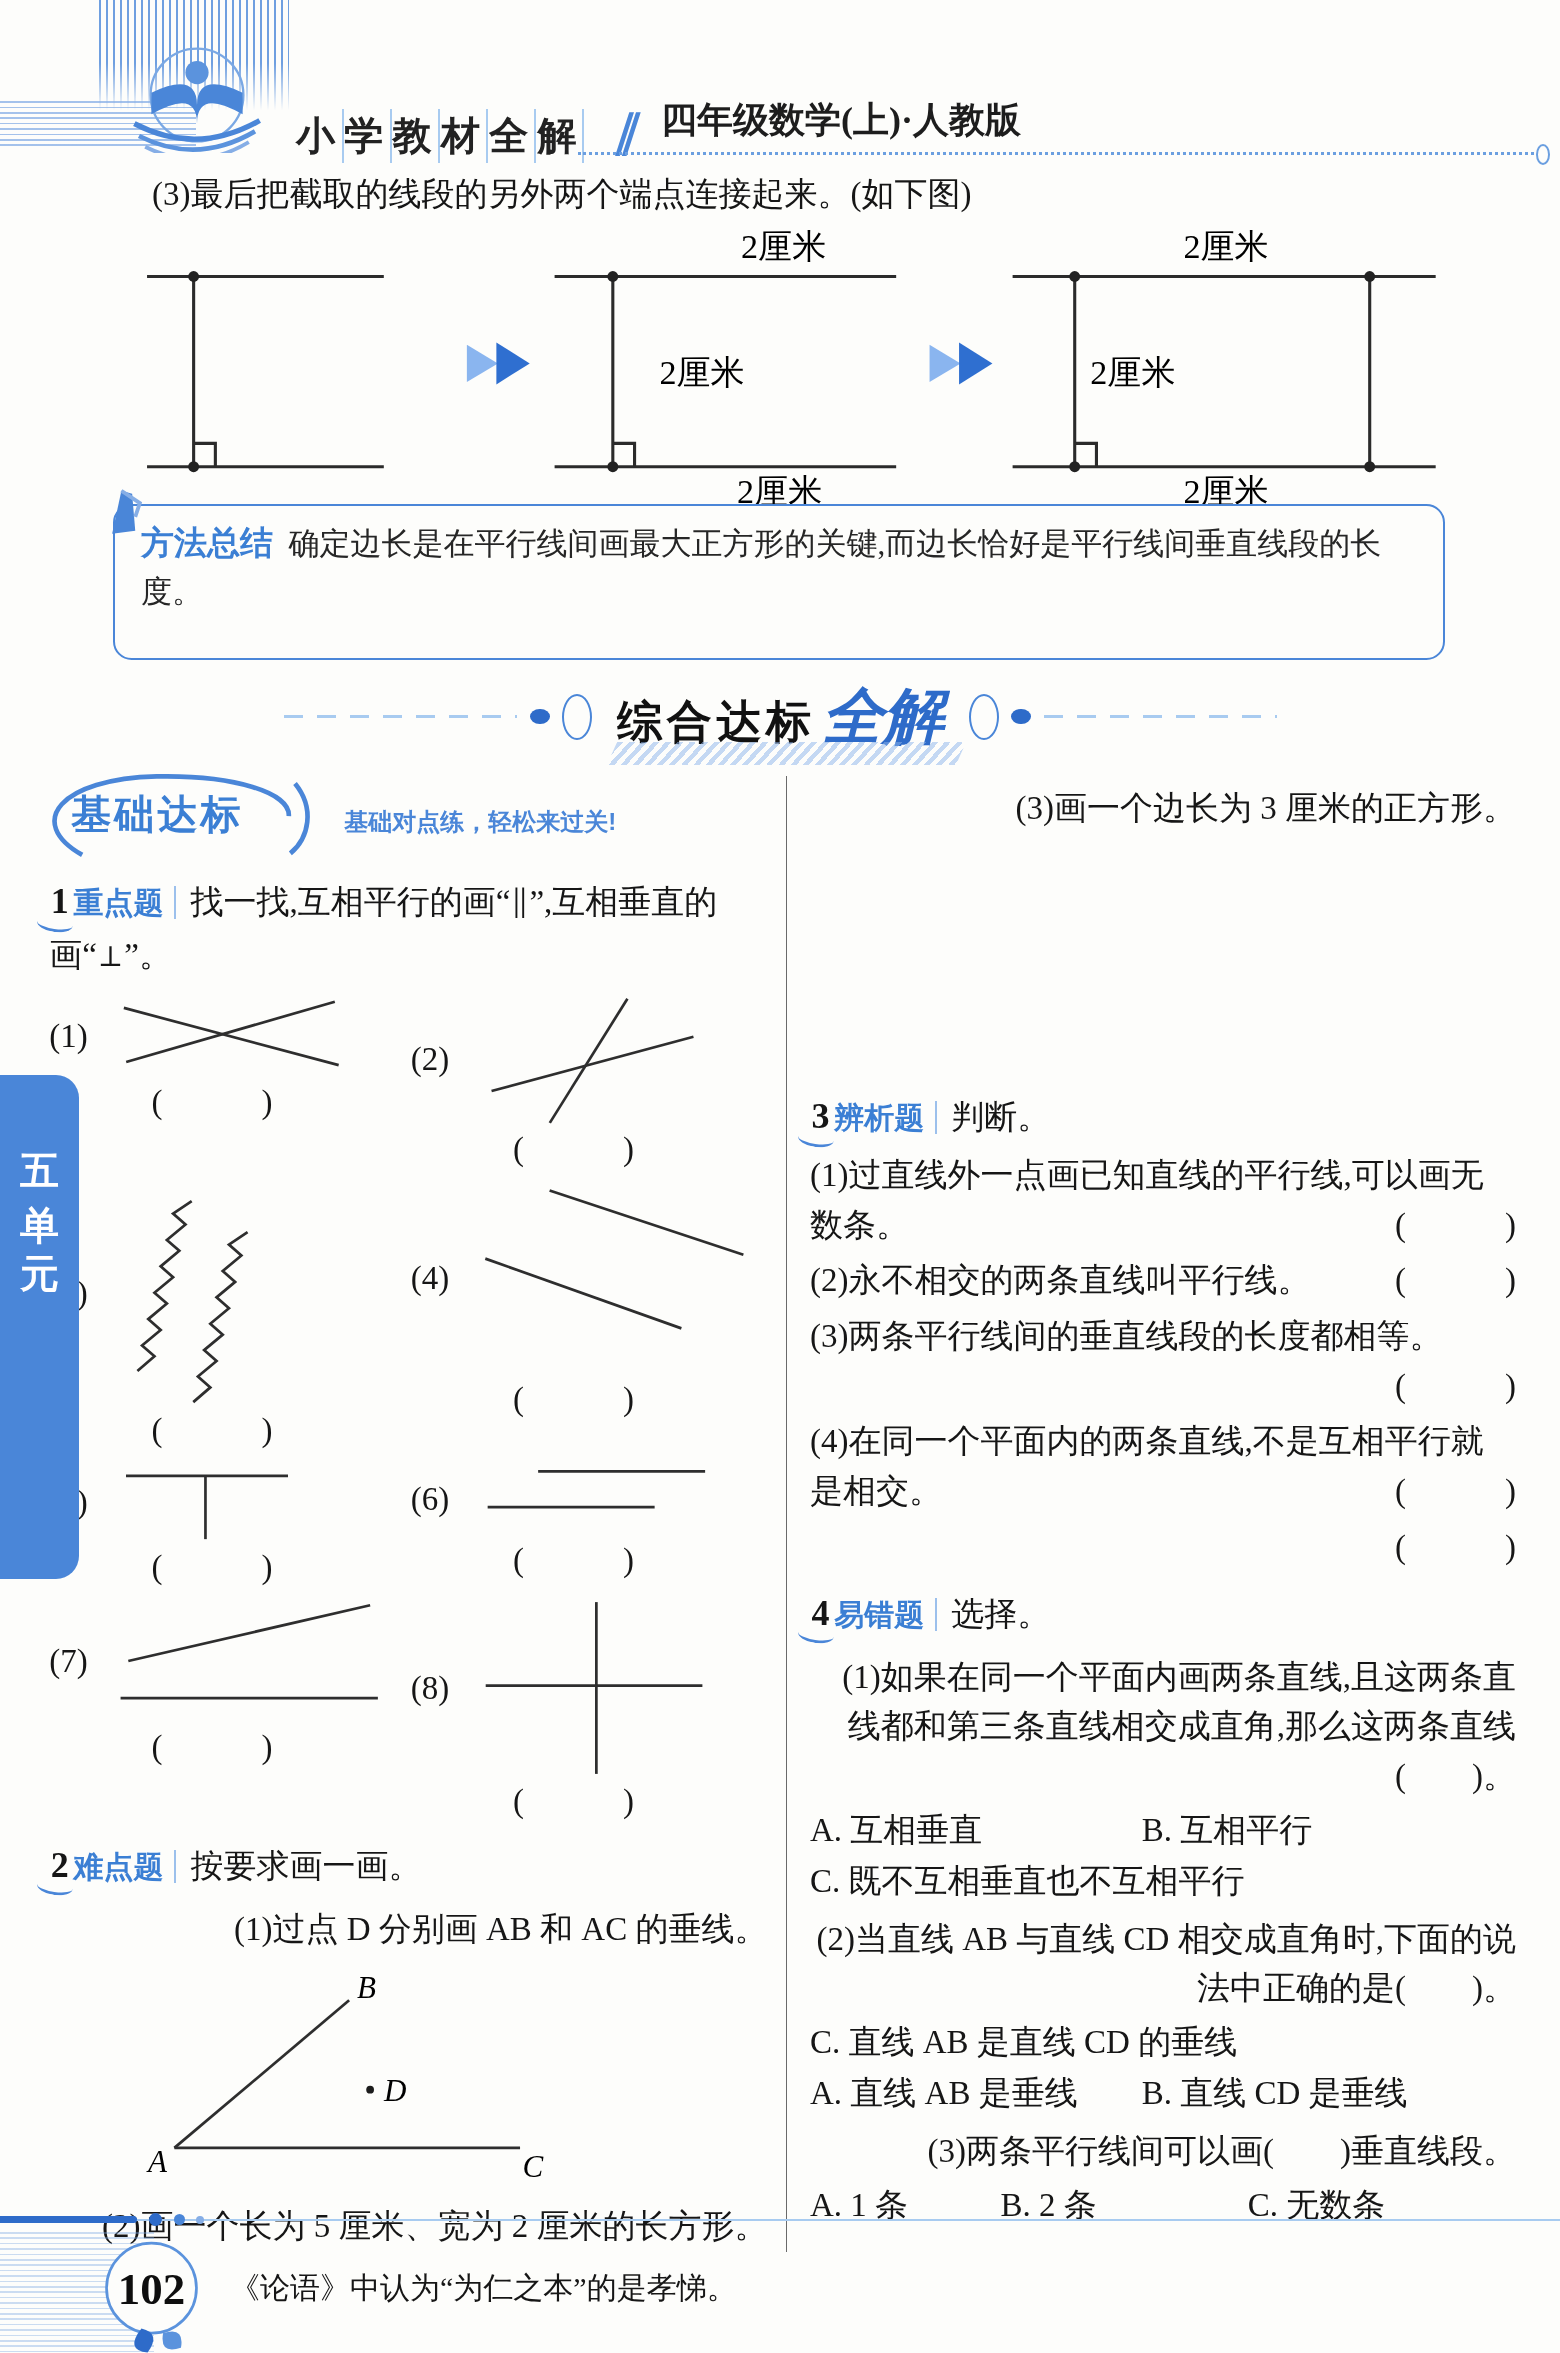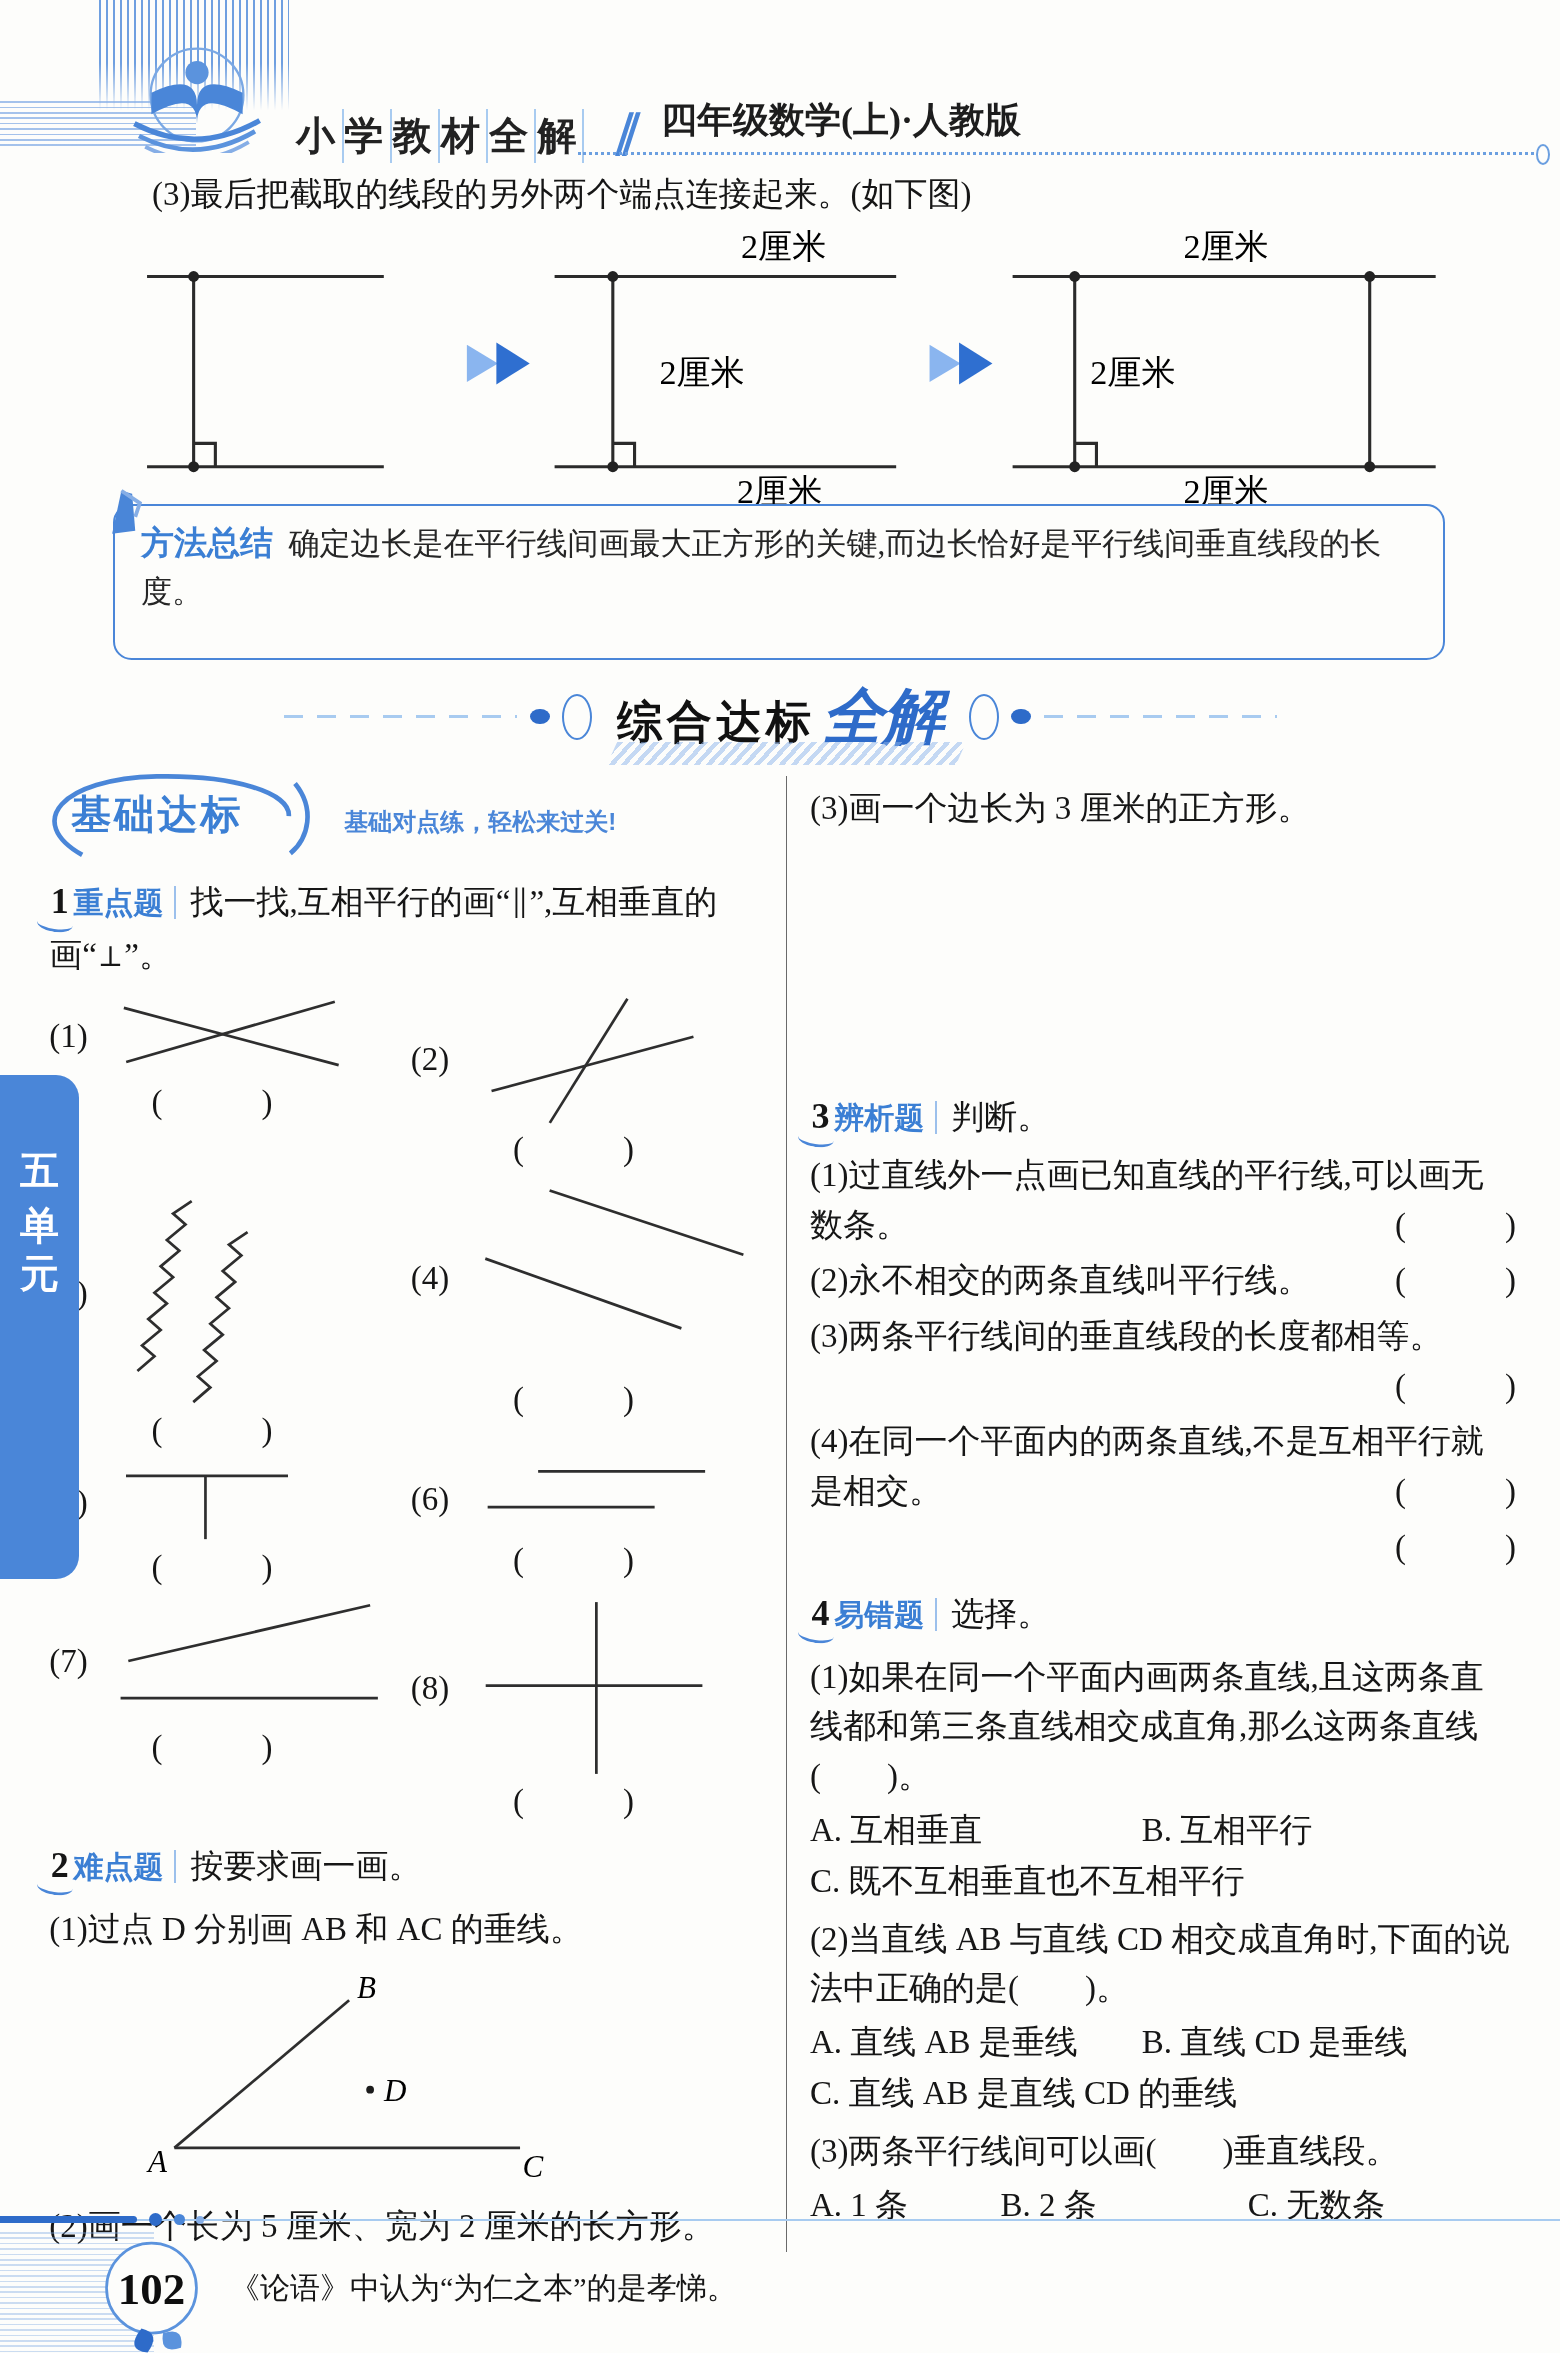--- a/index.html
+++ b/index.html
@@ -70,21 +70,21 @@
     margin-right:14px;padding-right:11px;border-right:2.3px solid #9cc0ec;}
 
   .figs{display:grid;grid-template-columns:1fr 1fr;column-gap:4.7px;margin-top:12.4px;}
   .figcell{display:flex;flex-direction:column;}
   .figrow{display:flex;align-items:center;gap:6.2px;}
   .figlabel{font-size:33px;width:59px;flex:none;}
   .paren{font-size:33px;text-align:center;margin:1.6px 31px 9.3px 0;}
   .fig-stroke{stroke:#2e2e2e;stroke-width:3.5;fill:none;}
 
   .angle-wrap{margin:18.6px 0 0 71px;}
-  .q-text{font-size:33px;line-height:1.5;margin:11px 0 0;}
+  .q-text{font-size:33px;line-height:1.5;margin:11px 0 0;text-align:right;}
 
   
   .spacer{height:256px;}
   .judge{font-size:33px;line-height:1.5;margin-top:6.2px;}
   .judge::after{content:"";display:block;clear:both;}
   .jparen{float:right;}
   .own .jparen{float:none;display:block;text-align:right;}
   .opt-row{display:flex;font-size:33px;margin-top:6.2px;}
   .opt-row .o1{width:47%;}
   .opt-row3 .o1{width:27%;}
@@ -358,25 +358,25 @@
       <div class="opt-row">
         <span class="o1">A. 互相垂直</span>
         <span>B. 互相平行</span>
       </div>
       <div class="opt-row">
         <span>C. 既不互相垂直也不互相平行</span>
       </div>
 
       <p class="q-text">(2)当直线 AB 与直线 CD 相交成直角时,下面的说法中正确的是(　　)。</p>
       <div class="opt-row">
+        <span>C. 直线 AB 是直线 CD 的垂线</span>
+      </div>
+      <div class="opt-row">
         <span class="o1">A. 直线 AB 是垂线</span>
         <span>B. 直线 CD 是垂线</span>
-      </div>
-      <div class="opt-row">
-        <span>C. 直线 AB 是直线 CD 的垂线</span>
       </div>
 
       <p class="q-text">(3)两条平行线间可以画(　　)垂直线段。</p>
       <div class="opt-row opt-row3">
         <span class="o1">A. 1 条</span>
         <span class="o2">B. 2 条</span>
         <span>C. 无数条</span>
       </div>
     </div>
   </div>

